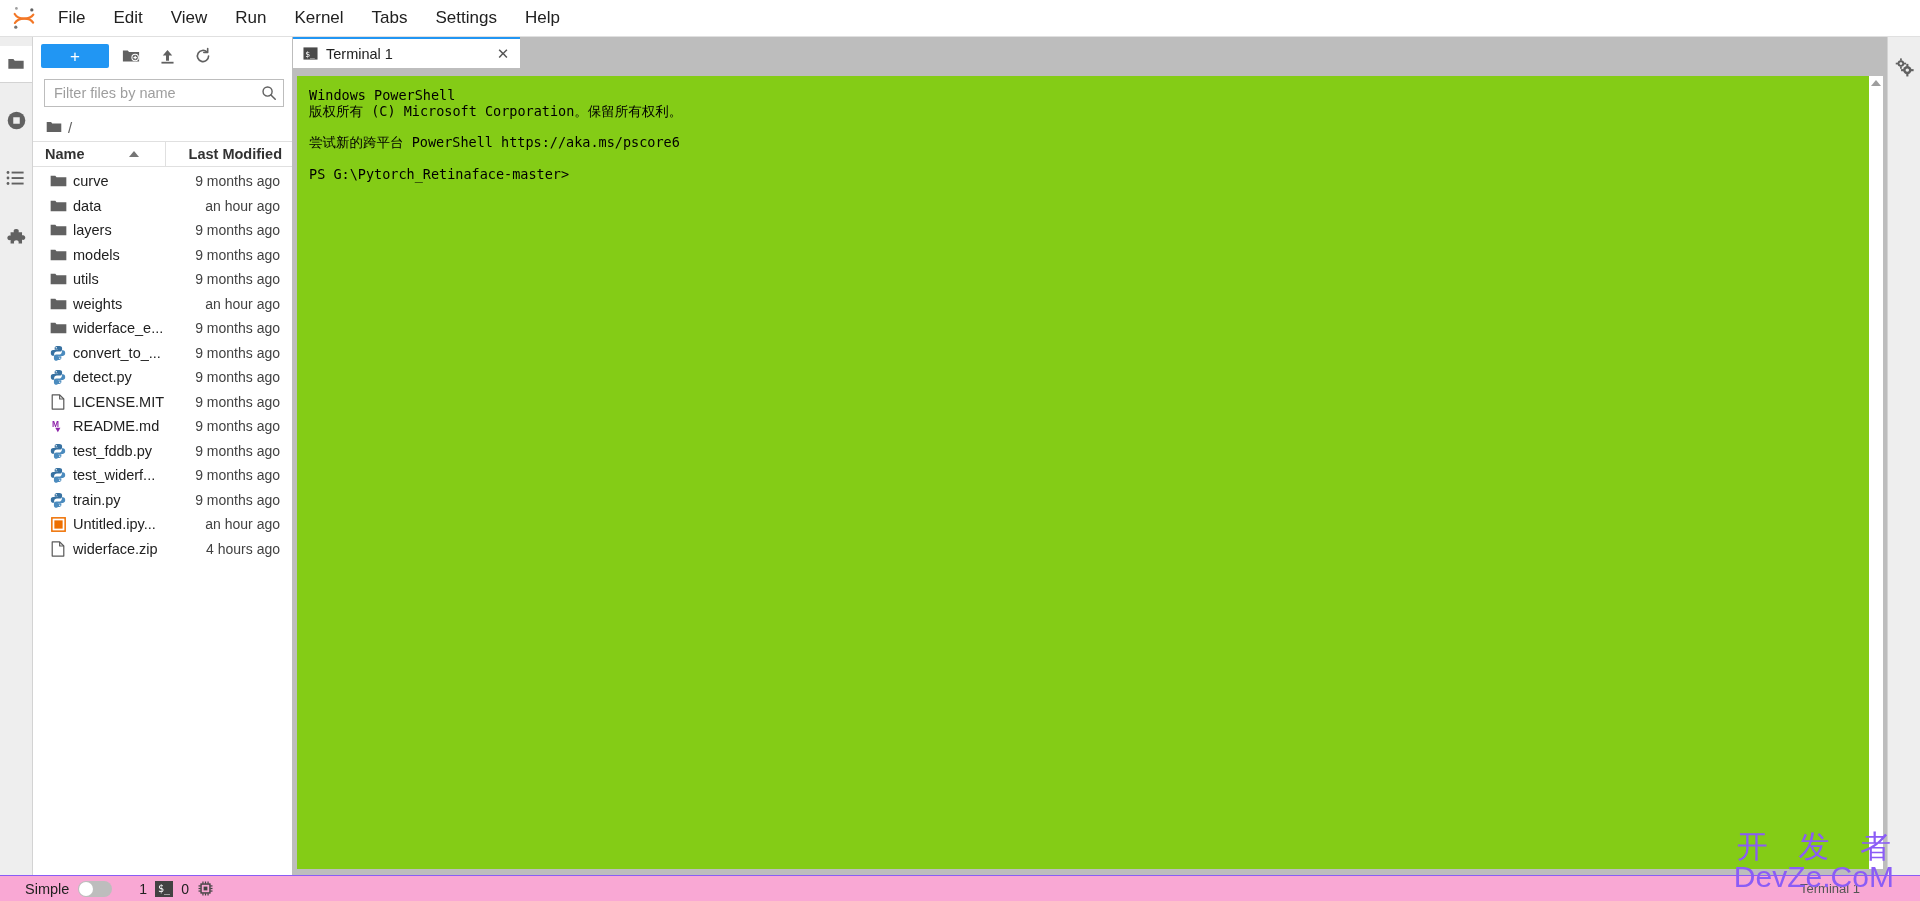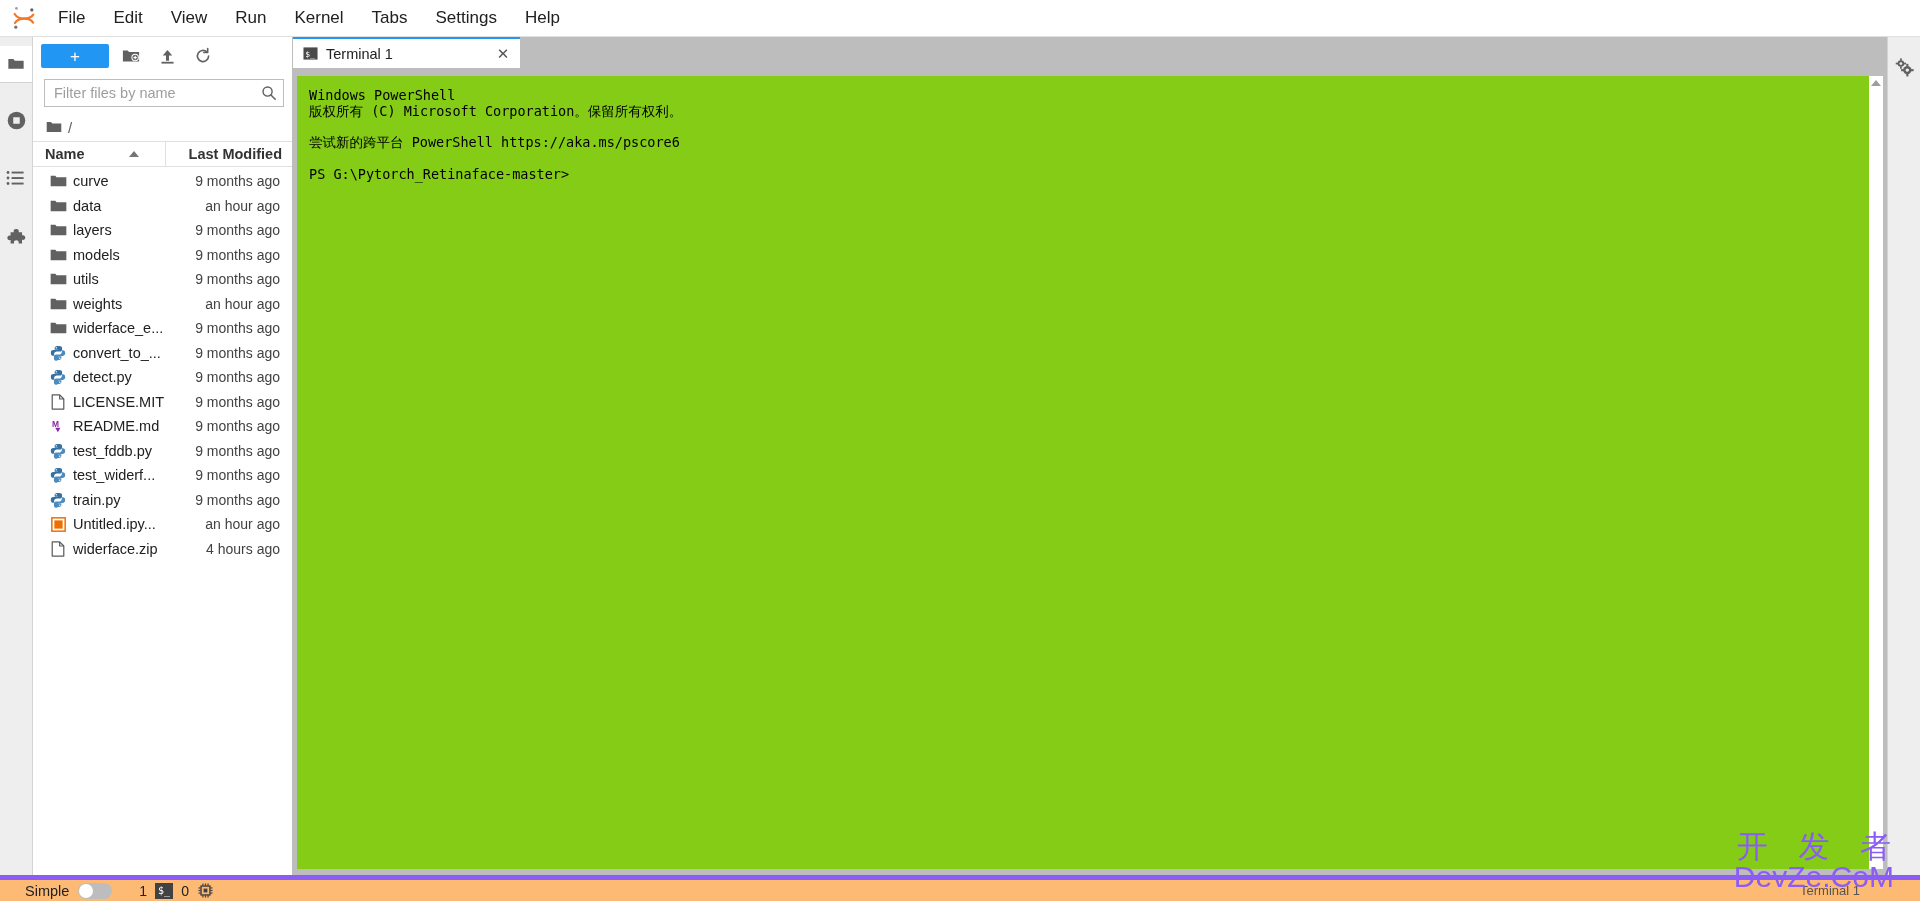--- a/index.html
+++ b/index.html
@@ -128,21 +128,21 @@
   .sb-thumb { width: 11px; height: 0; background: #cfcfcf; }
 
   
   .rightbar {
     width: 33px; min-width: 33px; background: #eee; border-left: 1px solid #d3d3d3;
     display: flex; flex-direction: column; align-items: center; padding-top: 12px;
   }
 
   
   .statusbar {
-    height: 26px; min-height: 26px; background: #fdba74; border-top: 5px solid #8b5cf6;
+    height: 26px; min-height: 26px; background: #f9a8d4; border-top: 1px solid #8b5cf6;
     display: flex; align-items: center; font-size: 14px; color: #212121;
   }
   .sb-left { display: flex; align-items: center; gap: 9px; padding-left: 25px; }
   .sb-simple-label { font-size: 14.5px; }
   .toggle {
     width: 34px; height: 16px; border-radius: 8px; background: #bdbdbd;
     position: relative; cursor: pointer;
   }
   .toggle .knob {
     position: absolute; left: 1px; top: 1px; width: 14px; height: 14px;

